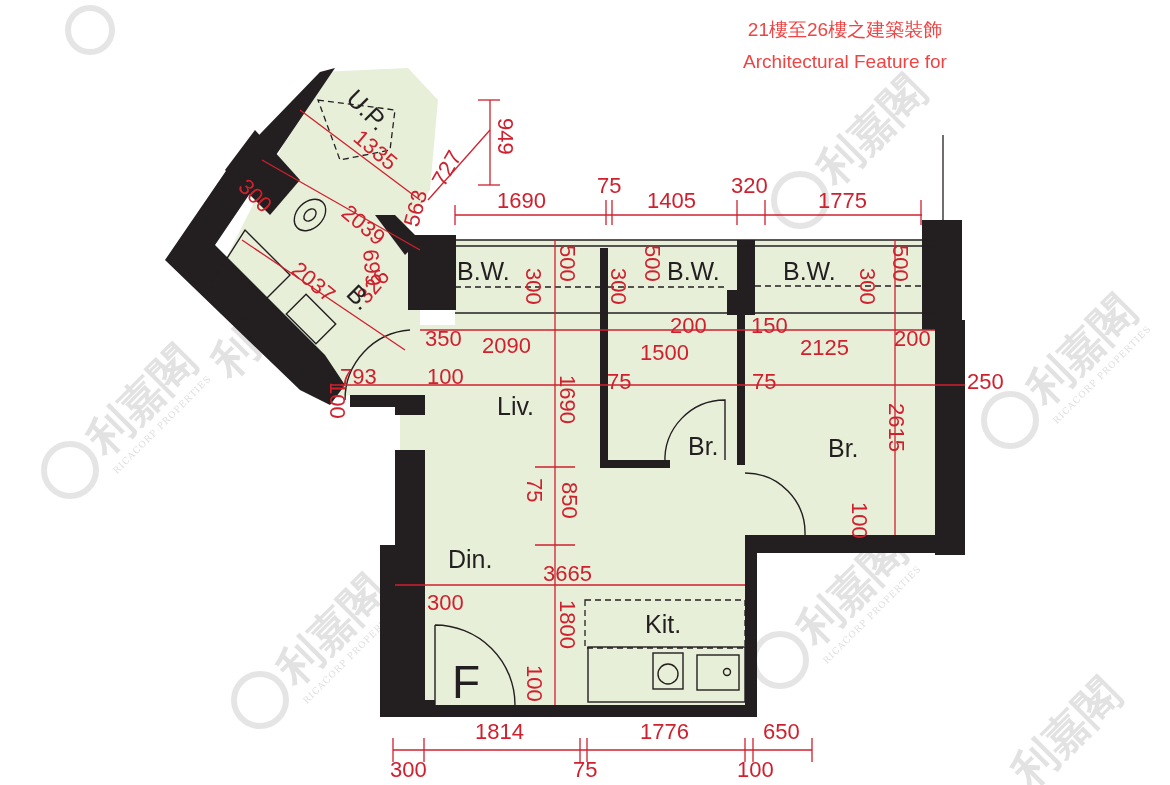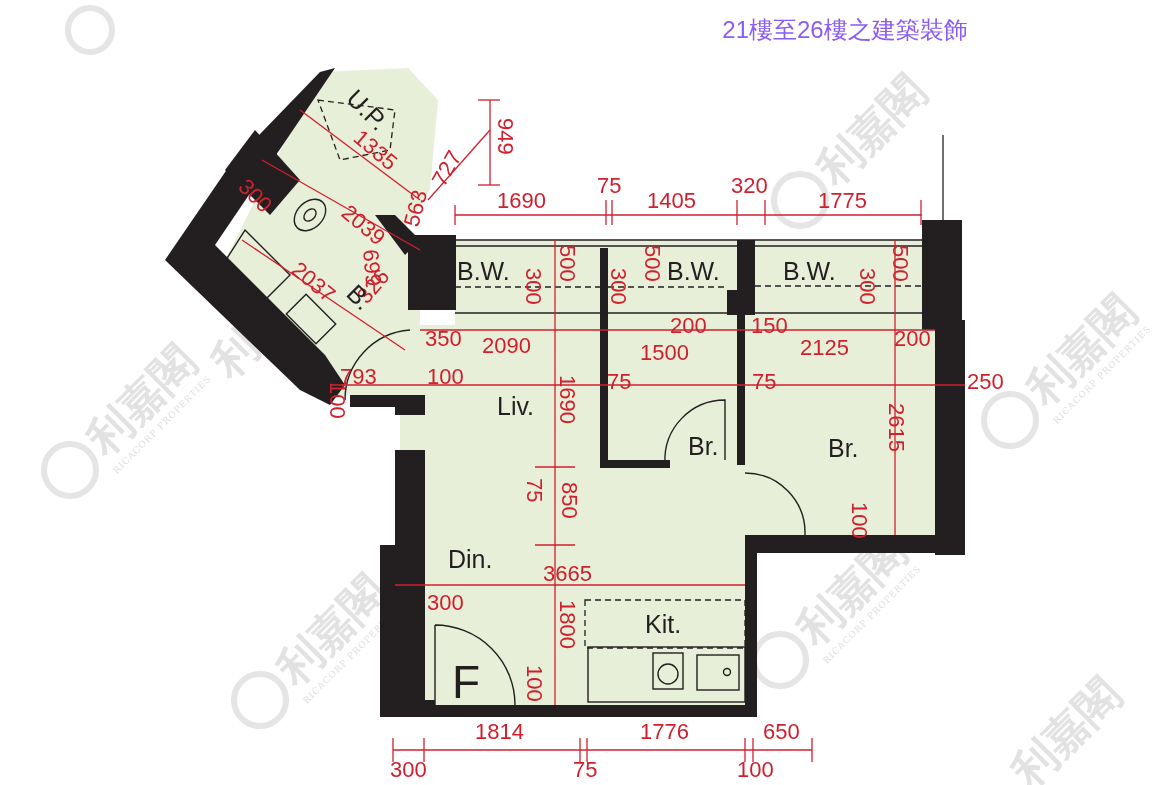--- a/index.html
+++ b/index.html
@@ -9,28 +9,29 @@
   .wall { fill: #231f20; }
   .thin { stroke: #231f20; stroke-width: 1.4; fill: none; }
   .dash { stroke: #231f20; stroke-width: 1.3; fill: none; stroke-dasharray: 6 4; }
   .dim  { stroke: #d0202e; stroke-width: 1.3; fill: none; }
   .dimtxt { fill: #d0202e; font-family: "Liberation Sans", sans-serif; font-size: 22px; }
   .lbl { fill: #231f20; font-family: "Liberation Sans", sans-serif; font-size: 25px; }
   .lblF { fill: #231f20; font-family: "Liberation Sans", sans-serif; font-size: 46px; }
   .wm { fill: #d9d9d9; font-family: "DejaVu Serif", serif; font-size: 44px; font-weight: bold; opacity: 0.75; }
   .wmsub { fill: #d9d9d9; font-family: "DejaVu Serif", serif; font-size: 9px; letter-spacing: 1px; opacity: 0.85; }
   .wmlogo { fill: none; stroke: #dcdcdc; stroke-width: 6; opacity: 0.75; }
-  #note { position: absolute; left: 660px; top: 14px; width: 370px; text-align: center; color: #8b5cf6; font-size: 24px; line-height: 32px; }
+  #note { position: absolute; left: 660px; top: 14px; width: 370px; text-align: center; color: #ef4444; font-size: 19px; line-height: 32px; }
   #note div { white-space: nowrap; }
 </style>
 </head>
 <body>
 
 <div id="note">
   <div>21樓至26樓之建築裝飾</div>
+  <div>Architectural Feature for</div>
 </div>
 
 <svg id="plan" viewBox="0 0 1170 785" xmlns="http://www.w3.org/2000/svg">
 
   <g>
     <g transform="translate(70,470) rotate(-45)">
       <circle class="wmlogo" r="26"></circle>
       <text class="wm" x="34" y="16">利嘉閣</text>
       <text class="wmsub" x="30" y="36">RICACORP PROPERTIES</text>
     </g>

